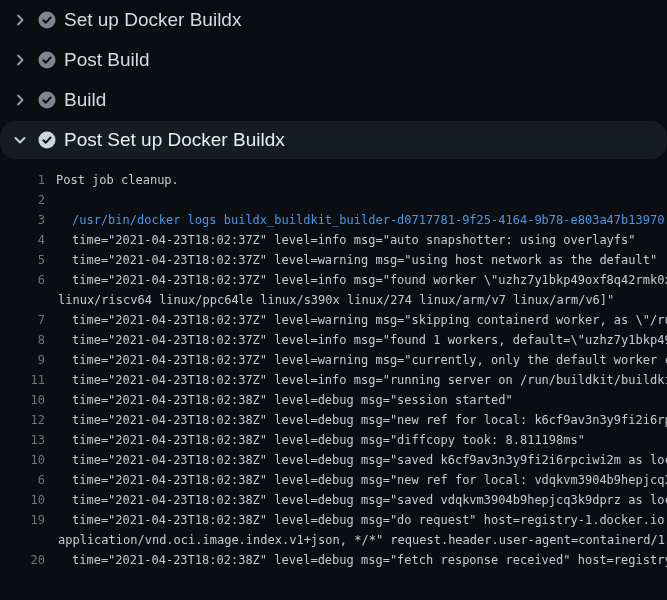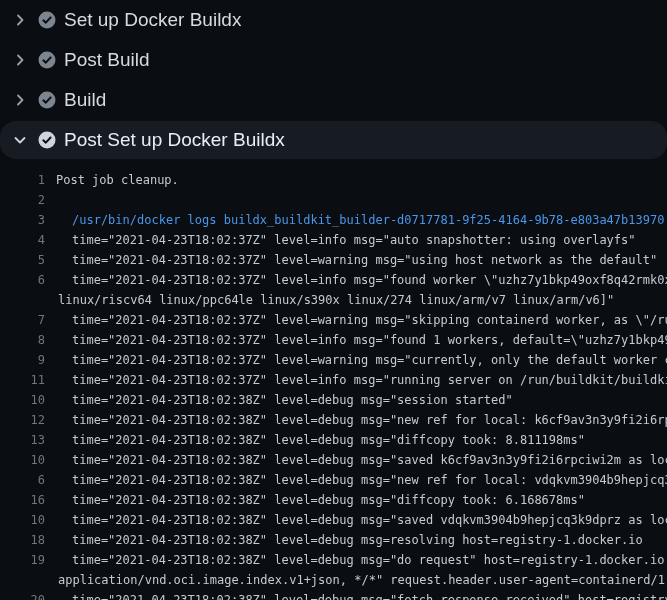--- a/index.html
+++ b/index.html
@@ -125,20 +125,18 @@
       <div class="log-line indent-cont"><span class="tx">linux/riscv64 linux/ppc64le linux/s390x linux/274 linux/arm/v7 linux/arm/v6]"</span></div>
       <div class="log-line indent-child"><span class="ln">7</span><span class="tx">time="2021-04-23T18:02:37Z" level=warning msg="skipping containerd worker, as \"/run</span></div>
       <div class="log-line indent-child"><span class="ln">8</span><span class="tx">time="2021-04-23T18:02:37Z" level=info msg="found 1 workers, default=\"uzhz7y1bkp49ox</span></div>
       <div class="log-line indent-child"><span class="ln">9</span><span class="tx">time="2021-04-23T18:02:37Z" level=warning msg="currently, only the default worker can</span></div>
       <div class="log-line indent-child"><span class="ln">11</span><span class="tx">time="2021-04-23T18:02:37Z" level=info msg="running server on /run/buildkit/buildkitd</span></div>
       <div class="log-line indent-child"><span class="ln">10</span><span class="tx">time="2021-04-23T18:02:38Z" level=debug msg="session started"</span></div>
       <div class="log-line indent-child"><span class="ln">12</span><span class="tx">time="2021-04-23T18:02:38Z" level=debug msg="new ref for local: k6cf9av3n3y9fi2i6rpci</span></div>
       <div class="log-line indent-child"><span class="ln">13</span><span class="tx">time="2021-04-23T18:02:38Z" level=debug msg="diffcopy took: 8.811198ms"</span></div>
       <div class="log-line indent-child"><span class="ln">10</span><span class="tx">time="2021-04-23T18:02:38Z" level=debug msg="saved k6cf9av3n3y9fi2i6rpciwi2m as local</span></div>
       <div class="log-line indent-child"><span class="ln">6</span><span class="tx">time="2021-04-23T18:02:38Z" level=debug msg="new ref for local: vdqkvm3904b9hepjcq3k9</span></div>
-      <div class="log-line indent-child"><span class="ln">16</span><span class="tx">time="2021-04-23T18:02:38Z" level=debug msg="diffcopy took: 6.168678ms"</span></div>
       <div class="log-line indent-child"><span class="ln">10</span><span class="tx">time="2021-04-23T18:02:38Z" level=debug msg="saved vdqkvm3904b9hepjcq3k9dprz as local</span></div>
-      <div class="log-line indent-child"><span class="ln">18</span><span class="tx">time="2021-04-23T18:02:38Z" level=debug msg=resolving host=registry-1.docker.io</span></div>
       <div class="log-line indent-child"><span class="ln">19</span><span class="tx">time="2021-04-23T18:02:38Z" level=debug msg="do request" host=registry-1.docker.io re</span></div>
       <div class="log-line indent-cont"><span class="tx">application/vnd.oci.image.index.v1+json, */*" request.header.user-agent=containerd/1.4.</span></div>
       <div class="log-line indent-child"><span class="ln">20</span><span class="tx">time="2021-04-23T18:02:38Z" level=debug msg="fetch response received" host=registry-1</span></div>
     </div>
 </div>
 
 </body></html>

